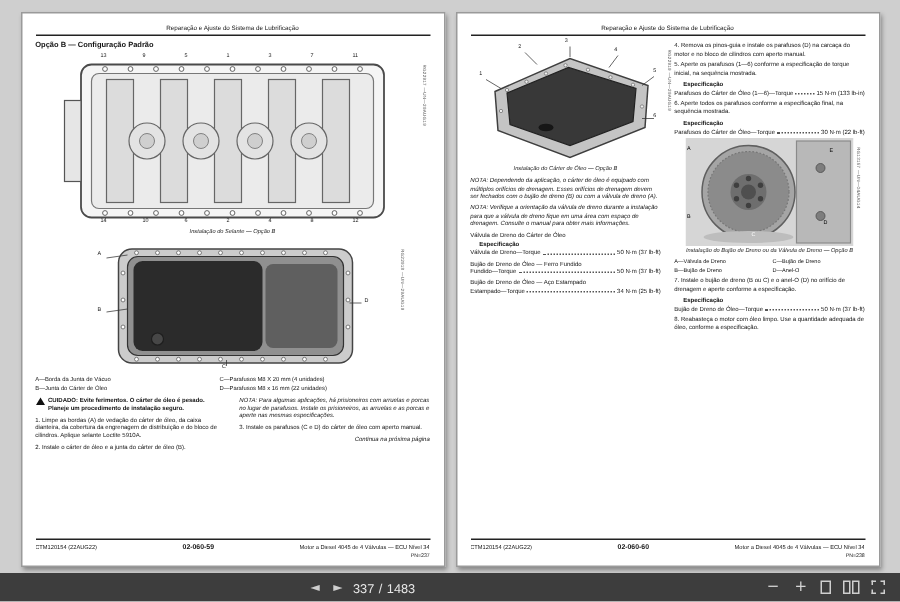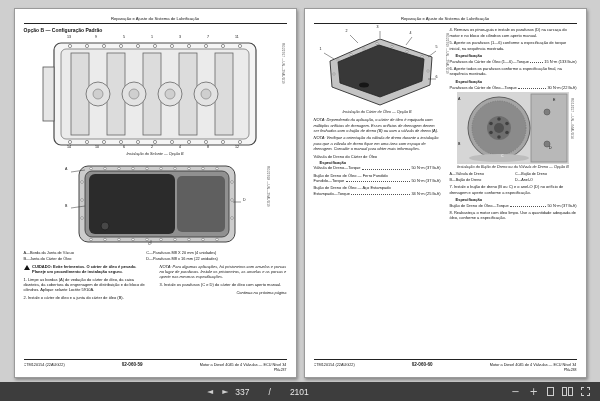--- a/index.html
+++ b/index.html
@@ -36,21 +36,21 @@
   .spec-row .leader { flex:1; border-bottom:1px dotted #555; margin:0 1.5px 1px; min-width:6px; }
   .continued { font-style:italic; text-align:right; margin-top:3px; }
   .pfooter { position:absolute; left:9px; right:9px; bottom:4px; border-top:1px solid #222; padding-top:2px; font-size:3.8px; }
   .pfooter-row { display:flex; justify-content:space-between; align-items:baseline; gap:3px; }
   .pfooter-center { font-weight:bold; font-size:4.6px; white-space:nowrap; }
   .pfooter-left, .pfooter-right { white-space:nowrap; overflow:hidden; }
   .pfooter-pn { text-align:right; font-size:3.5px; margin-top:.5px; }
   .toolbar { position:absolute; left:0; right:0; bottom:0; height:19px; background:#3d3d3d; }
   .nav-group { position:absolute; left:205px; top:0; height:19px; display:flex; align-items:center; gap:5px; }
   .tb-btn { background:none; border:none; color:#cfcfcf; font-size:8px; line-height:1; padding:1px 2px; cursor:pointer; font-family:"DejaVu Sans", sans-serif; }
-  .page-indicator { color:#e8e8e8; font-size:8.5px; display:flex; gap:19px; }
+  .page-indicator { color:#e8e8e8; font-size:8.5px; display:flex; gap:3px; }
   .zoom-group { position:absolute; right:10px; top:0; height:19px; display:flex; align-items:center; gap:8px; }
   .tb-zoom { background:none; border:none; color:#d5d5d5; font-size:10px; line-height:1; padding:0 1px; cursor:pointer; font-family:"DejaVu Sans", sans-serif; }
   .icon-rect { display:inline-block; width:7px; height:9px; border:1px solid #cfcfcf; background:none; padding:0; cursor:pointer; }
   .icon-two { display:inline-flex; gap:1px; cursor:pointer; background:none; border:none; padding:0; }
   .icon-two i { display:block; width:5px; height:9px; border:1px solid #cfcfcf; }
   .icon-full { display:inline-block; width:9px; height:9px; border:1px dashed #cfcfcf; background:none; padding:0; cursor:pointer; }
 </style>
 </head>
 <body>
 
@@ -352,21 +352,21 @@
     </div>
   </div>
 
   <div class="toolbar">
     <div class="nav-group">
       <button class="tb-btn">◄</button>
       <button class="tb-btn">►</button>
       <span class="page-indicator">
         <span>337</span>
         <span>/</span>
-        <span>2101</span>
+        <span>1483</span>
       </span>
     </div>
     <div class="zoom-group">
       <button class="tb-zoom">−</button>
       <button class="tb-zoom">+</button>
       <button class="icon-rect"></button>
       <button class="icon-two">
           <i></i>
           <i></i>
         </button>

